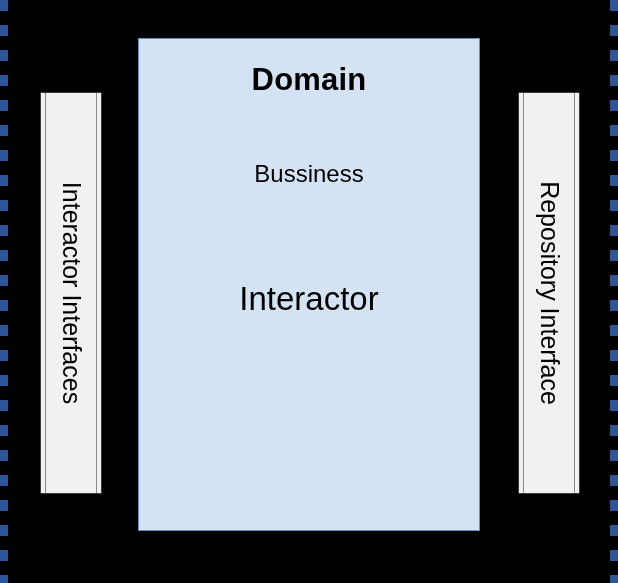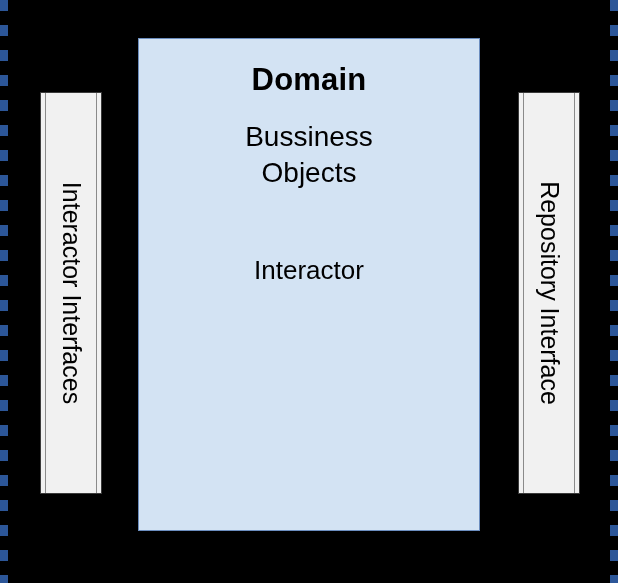--- a/index.html
+++ b/index.html
@@ -55,30 +55,30 @@
     text-align: center;
   }
   #domain-title {
     font-size: 31px;
     font-weight: bold;
     line-height: 1.22;
     margin-top: 22px;
     letter-spacing: 0.2px;
   }
   #domain-sub-1 {
-    font-size: 28px;
+    font-size: 24px;
     font-weight: normal;
     line-height: 1.28;
-    margin-top: 20px;
+    margin-top: 60px;
   }
   #domain-sub-2 {
-    font-size: 26px;
+    font-size: 33px;
     font-weight: normal;
     line-height: 1.28;
-    margin-top: 64px;
+    margin-top: 88px;
   }
 
   
   .iface-bar {
     position: absolute;
     background: #f1f1f1;
     border: 1px solid #3a3a3a;
     box-sizing: border-box;
   }
   
@@ -131,21 +131,20 @@
     <div class="iface-label">Interactor Interfaces</div>
   </div>
 
   <div id="domain-box">
     <div id="domain-title">
       <div>Domain</div>
     </div>
 
     <div id="domain-sub-1">
       <div>Bussiness</div>
-      <div>Objects</div>
     </div>
 
     <div id="domain-sub-2">
       <div>Interactor</div>
     </div>
   </div>
 
   <div id="right-bar" class="iface-bar">
     <div class="rule inner-left"></div>
     <div class="rule inner-right"></div>

